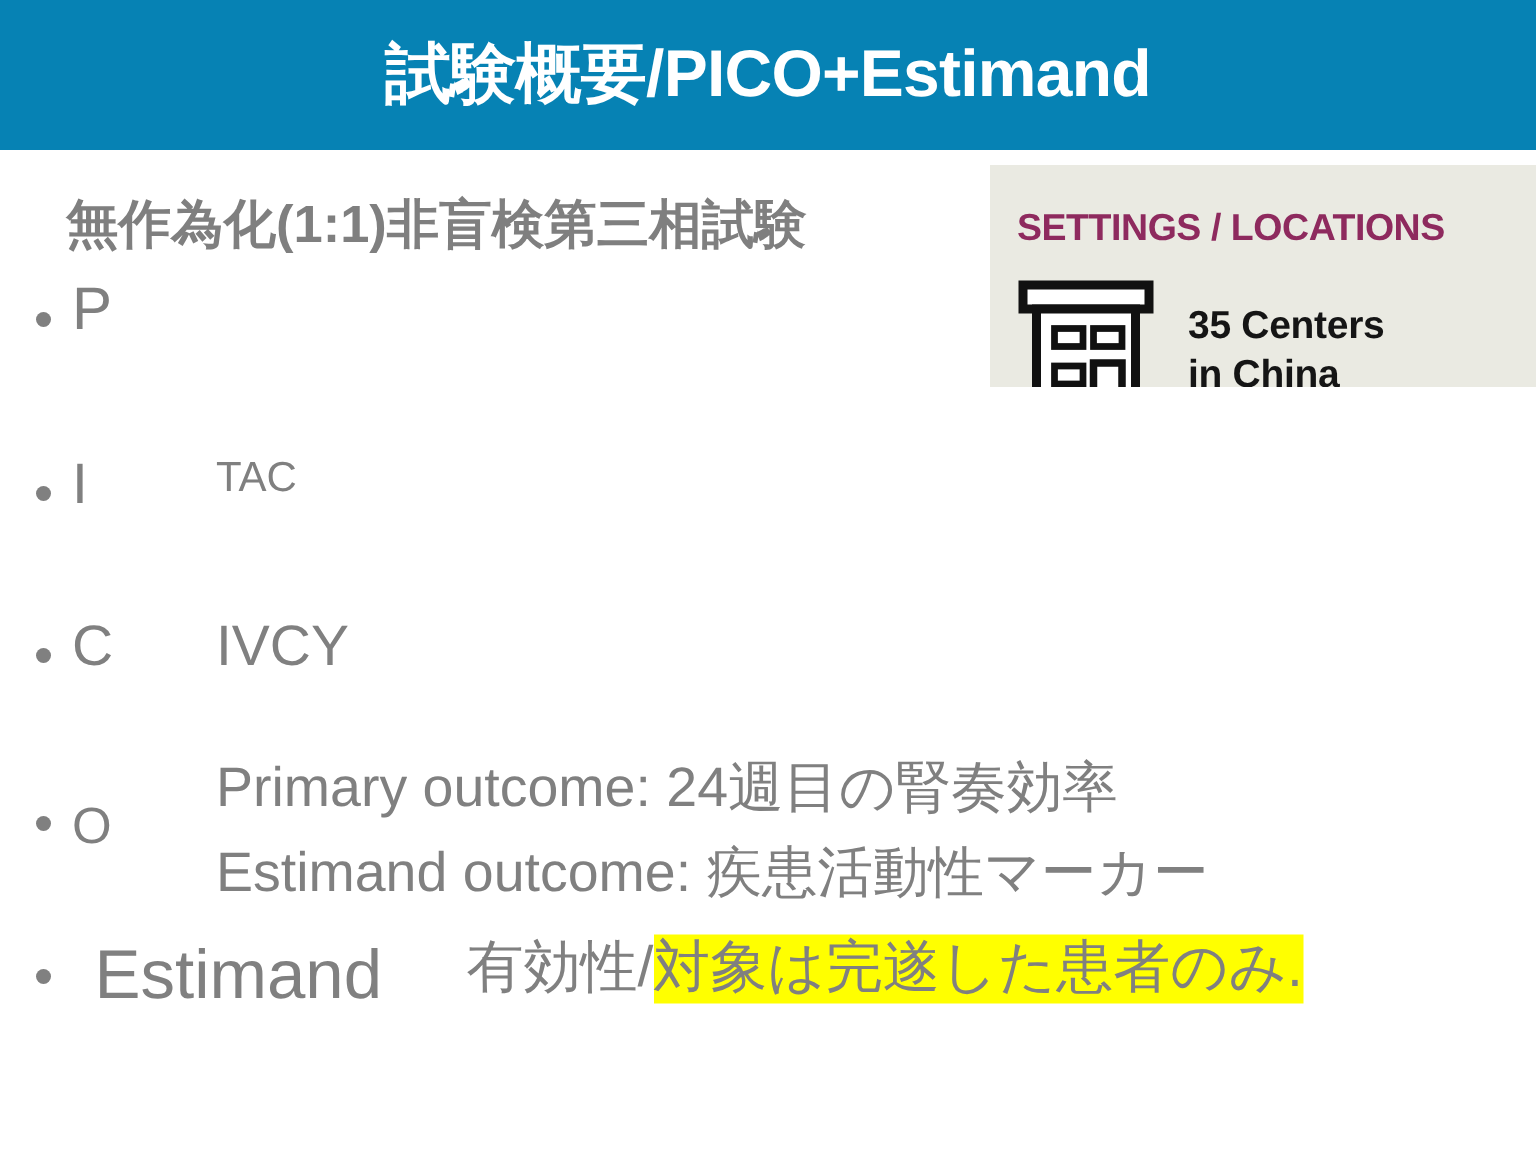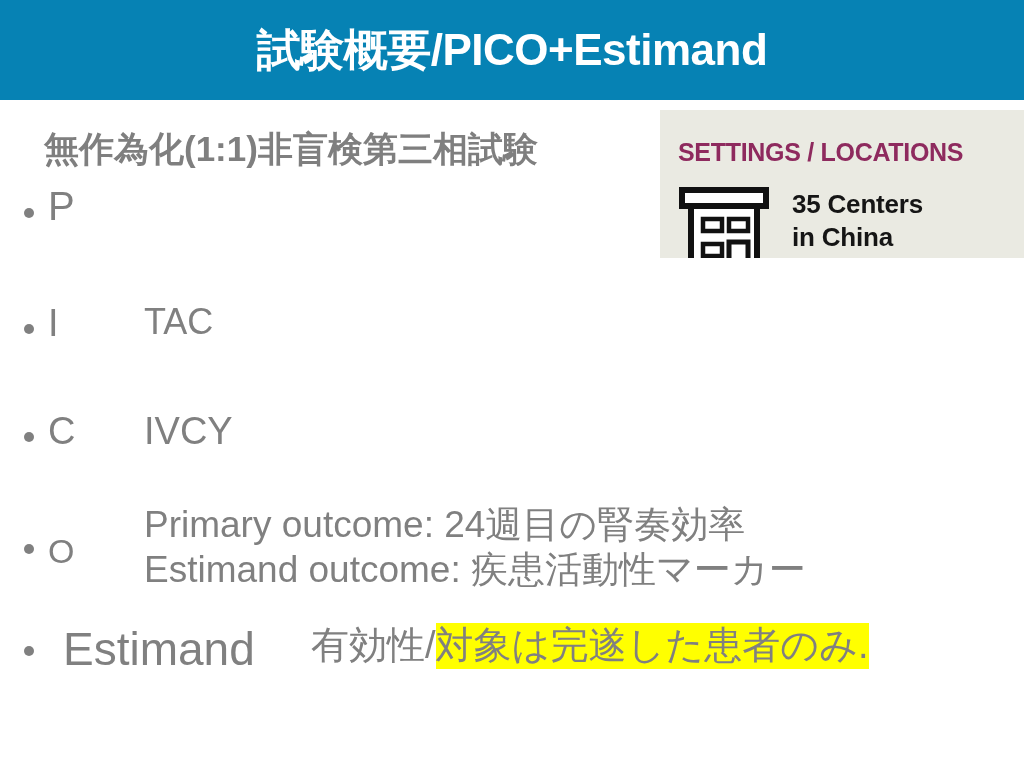--- a/index.html
+++ b/index.html
@@ -79,21 +79,21 @@
     color: #8e2a5e;
     white-space: nowrap;
     letter-spacing: -0.3px;
   }
 
   .info-card-body {
     position: absolute;
     left: 18px;
     top: 74px;
     display: flex;
-    align-items: flex-start;
+    align-items: center;
     gap: 22px;
   }
 
   .building-icon {
     display: block;
     width: 92px;
     height: 94px;
     flex: 0 0 auto;
   }
 
@@ -151,29 +151,29 @@
     line-height: 1;
   }
 
   
   .r0 .bullet-dot { margin-top: 22px; }
   .r0 .pico-key   { font-size: 40px; width: 96px; }
   .r0 .pico-val   { font-size: 42px; }
 
   .r1 .bullet-dot { margin-top: 20px; }
   .r1 .pico-key   { font-size: 38px; width: 96px; }
-  .r1 .pico-val   { font-size: 36px; }
+  .r1 .pico-val   { font-size: 28px; }
 
   .r2 .bullet-dot { margin-top: 20px; }
   .r2 .pico-key   { font-size: 38px; width: 96px; }
   .r2 .pico-val   { font-size: 38px; }
 
   .r3 .bullet-dot { margin-top: 38px; }
   .r3 .pico-key   { font-size: 34px; width: 96px; margin-top: 28px; }
-  .r3 .pico-lines { display: flex; flex-direction: column; gap: 8px; }
+  .r3 .pico-lines { display: flex; flex-direction: column; gap: 20px; }
   .r3 .pico-val   { font-size: 37px; }
 
   .r4 .bullet-dot { margin-top: 20px; }
   .r4 .pico-key   { font-size: 46px; width: 248px; margin-left: 15px; }
   .r4 .pico-val   { font-size: 38px; }
 
   .hl {
     background: #ffff00;
     padding: 1px 0 3px 0;
   }

